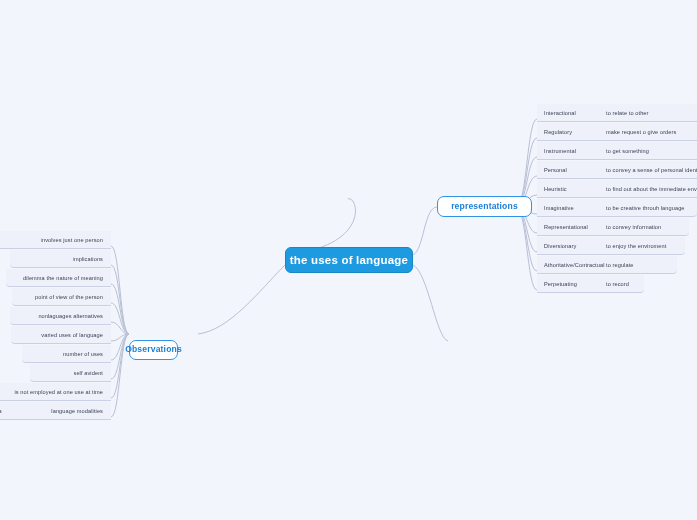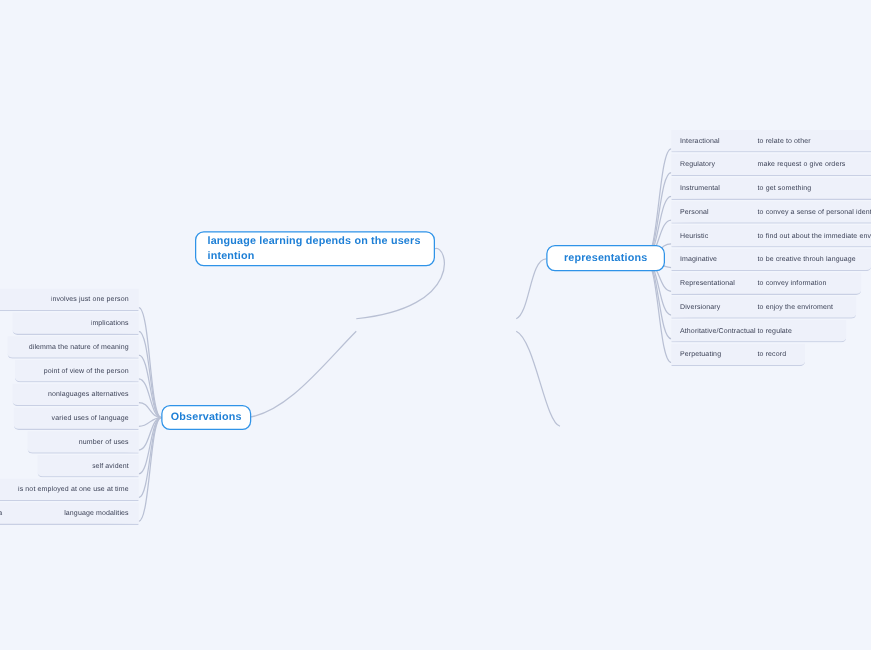--- a/index.html
+++ b/index.html
@@ -70,22 +70,22 @@
     z-index: 5;
   }
   .node-intention {
     left: 156px;
     top: 185px;
     width: 192px;
     height: 28px;
   }
   .node-observations {
     left: 129px;
-    top: 324px;
-    width: 72px;
+    top: 340px;
+    width: 49px;
     height: 20px;
     justify-content: center;
     text-align: center;
   }
   .node-representations {
     left: 437px;
     top: 196px;
     width: 95px;
     height: 21px;
     justify-content: center;
@@ -190,22 +190,22 @@
       <path d="M 129 334 C 120 334 120 303 111 303"></path>
       <path d="M 129 334 C 120 334 120 322 111 322"></path>
       <path d="M 129 334 C 120 334 120 341 111 341"></path>
       <path d="M 129 334 C 120 334 120 360 111 360"></path>
       <path d="M 129 334 C 120 334 120 379 111 379"></path>
       <path d="M 129 334 C 120 334 120 398 111 398"></path>
       <path d="M 129 334 C 120 334 120 417 111 417"></path>
     </g>
   </svg>
 
-
-  <div class="node-main node-intention">language learning depends on the users intention</div>
+  <div class="node-root">the uses of language</div>
+
 
   <div class="node-main node-observations">Observations</div>
 
   <div class="node-main node-representations">representations</div>
 
 
   <div class="leaf-right" style="left:537px; top:104px; width:166px;">
     <span class="lbl">Interactional</span>
     <span class="desc">to relate to other</span>
   </div>

